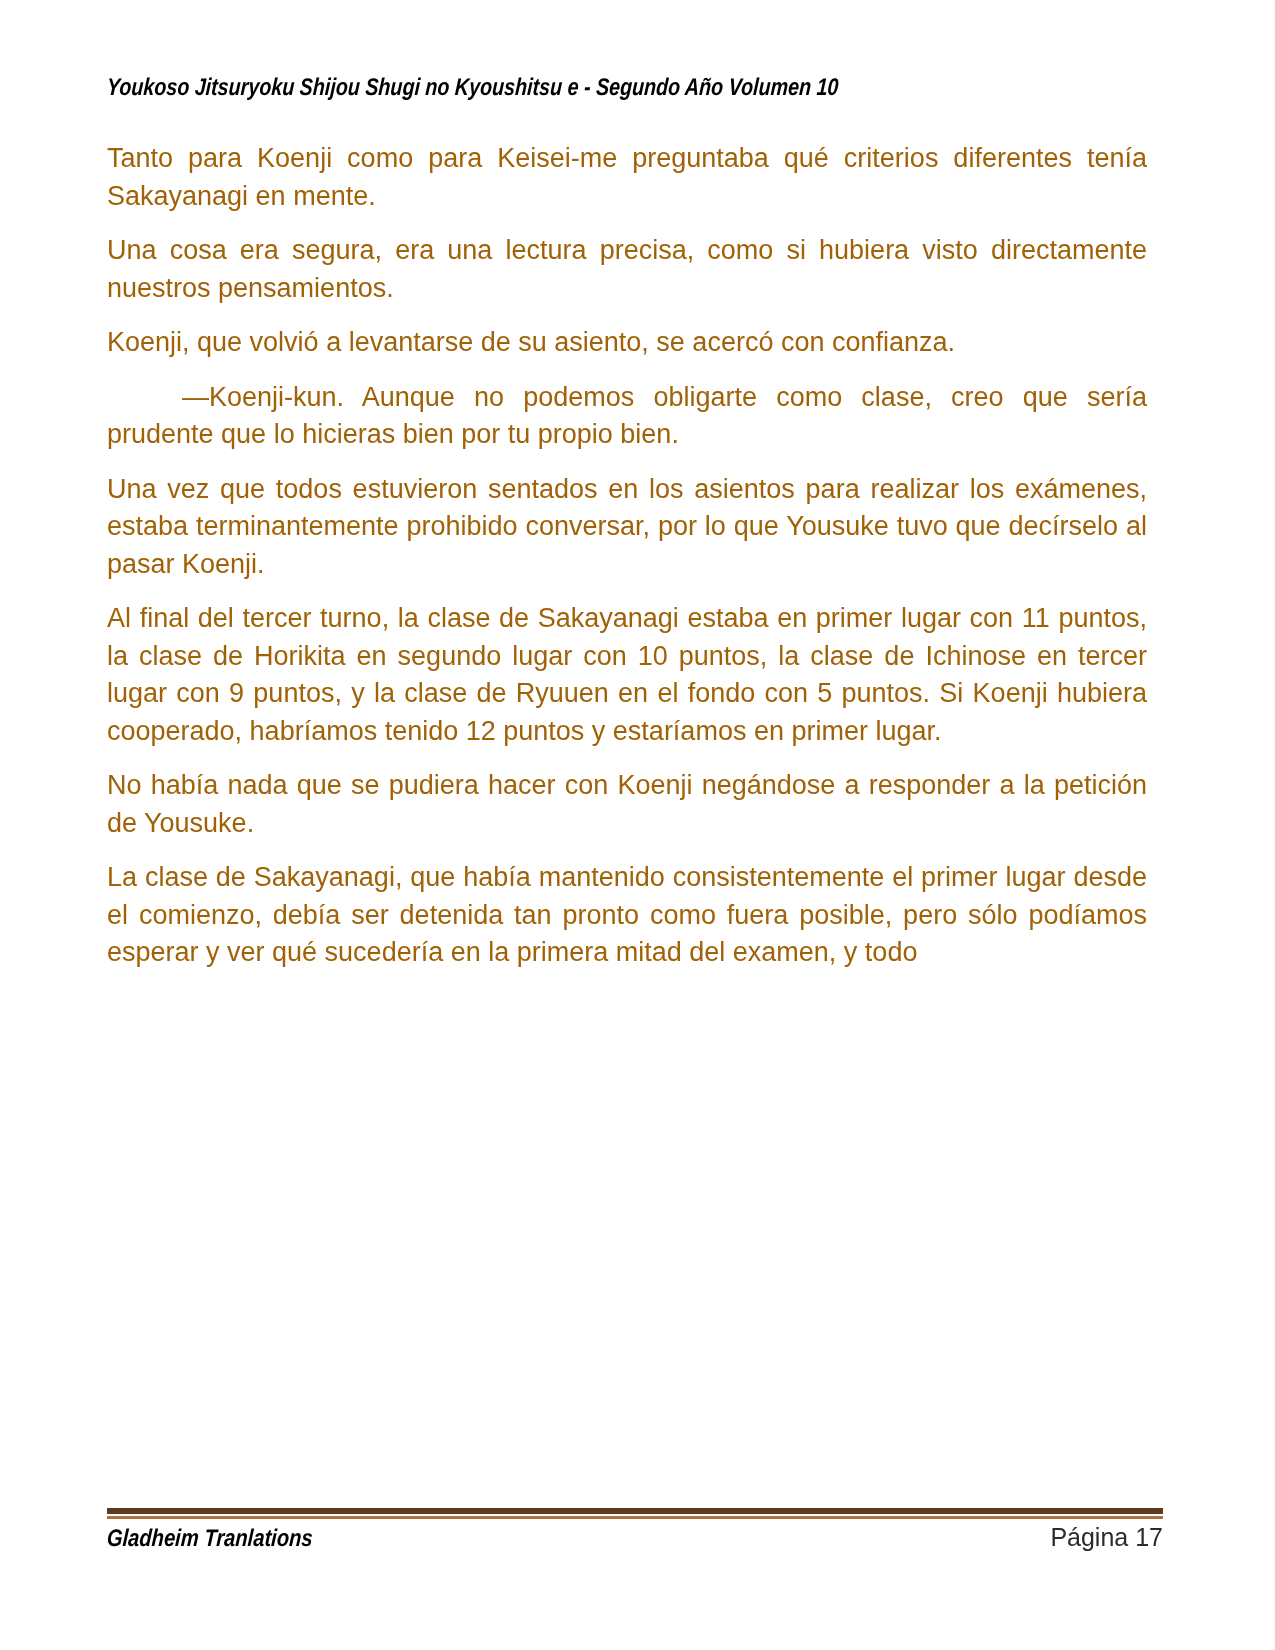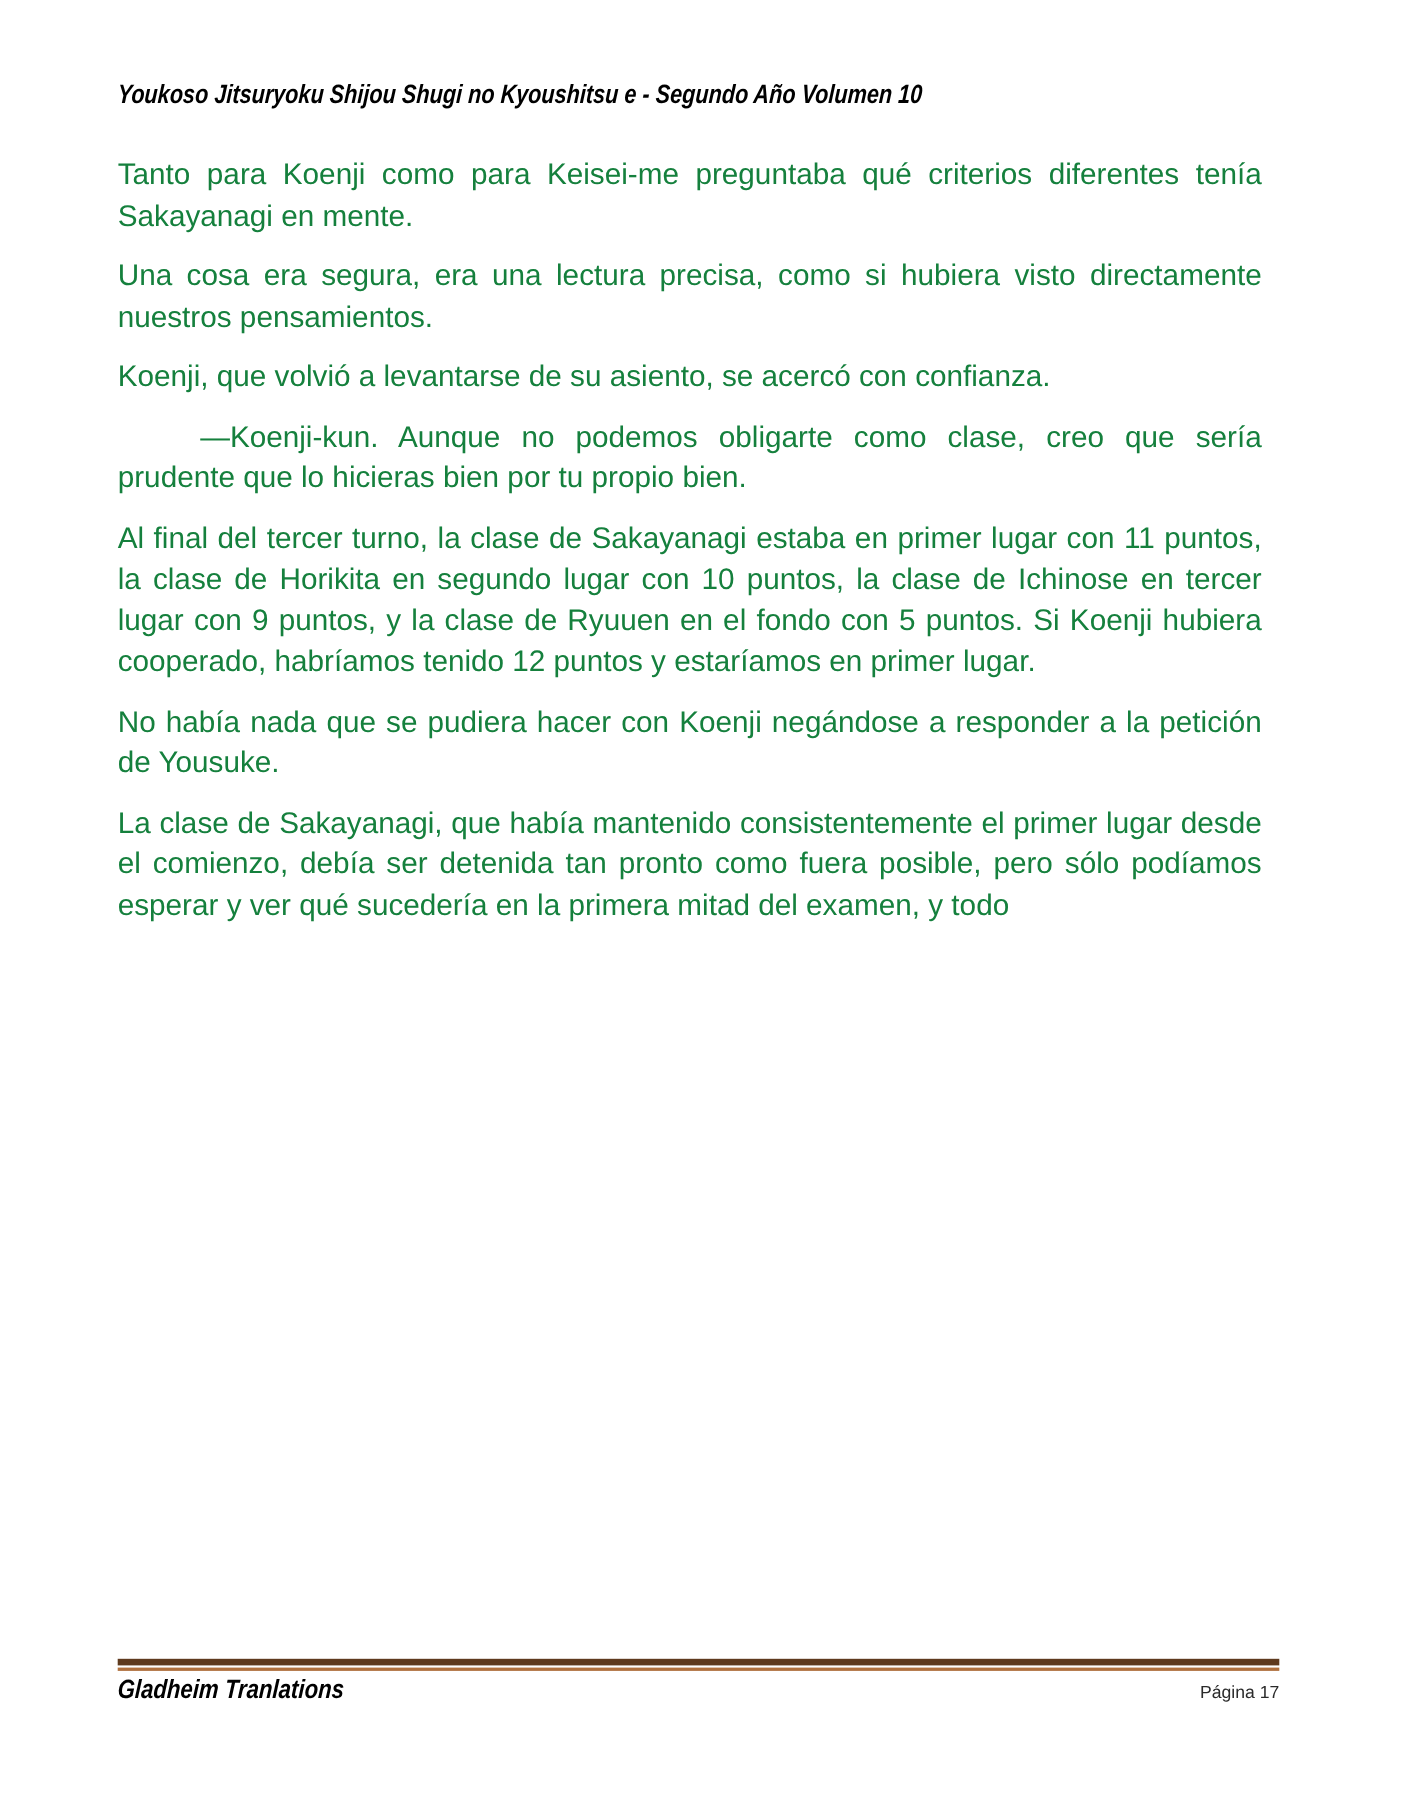--- a/index.html
+++ b/index.html
@@ -36,21 +36,21 @@
   .doc-body {
     position: absolute;
     left: 107px;
     top: 140px;
     width: 1056px;
   }
   .doc-body p {
     font-size: 27px;
     line-height: 37.5px;
     text-align: justify;
-    color: #15803d;
+    color: #a16207;
     margin: 0 16px 17px 0;
   }
   .doc-body p.indent-first {
     text-indent: 75px;
   }
   
   .doc-footer {
     position: absolute;
     left: 107px;
     top: 1508px;
@@ -69,41 +69,42 @@
     display: inline-block;
     font-weight: 700;
     font-style: italic;
     font-size: 24px;
     line-height: 26px;
     transform: scaleX(0.84) skewX(-4deg);
     transform-origin: 0 50%;
     color: #000000;
   }
   .footer-page {
-    font-size: 16px;
+    font-size: 25px;
     line-height: 26px;
     font-weight: 400;
     color: #2b2b2b;
     text-align: center;
   }
 </style>
 </head>
 <body>
 
 <div class="page">
 
   <header class="doc-header">
     <span class="title">Youkoso Jitsuryoku Shijou Shugi no Kyoushitsu e - Segundo Año Volumen 10</span>
   </header>
 
   <main class="doc-body">
     <p>Tanto para Koenji como para Keisei-me preguntaba qué criterios diferentes tenía Sakayanagi en mente.</p>
     <p>Una cosa era segura, era una lectura precisa, como si hubiera visto directamente nuestros pensamientos.</p>
     <p>Koenji, que volvió a levantarse de su asiento, se acercó con confianza.</p>
     <p class="indent-first">—Koenji-kun. Aunque no podemos obligarte como clase, creo que sería prudente que lo hicieras bien por tu propio bien.</p>
+    <p>Una vez que todos estuvieron sentados en los asientos para realizar los exámenes, estaba terminantemente prohibido conversar, por lo que Yousuke tuvo que decírselo al pasar Koenji.</p>
     <p>Al final del tercer turno, la clase de Sakayanagi estaba en primer lugar con 11 puntos, la clase de Horikita en segundo lugar con 10 puntos, la clase de Ichinose en tercer lugar con 9 puntos, y la clase de Ryuuen en el fondo con 5 puntos. Si Koenji hubiera cooperado, habríamos tenido 12 puntos y estaríamos en primer lugar.</p>
     <p>No había nada que se pudiera hacer con Koenji negándose a responder a la petición de Yousuke.</p>
     <p>La clase de Sakayanagi, que había mantenido consistentemente el primer lugar desde el comienzo, debía ser detenida tan pronto como fuera posible, pero sólo podíamos esperar y ver qué sucedería en la primera mitad del examen, y todo</p>
   </main>
 
   <footer class="doc-footer">
     <div class="rule-thick"></div>
     <div class="rule-gap"></div>
     <div class="rule-thin"></div>
     <div class="footer-row">

